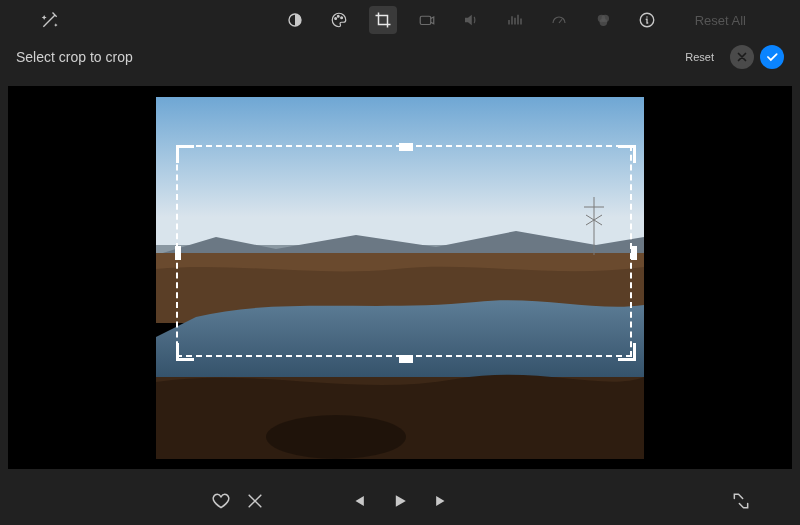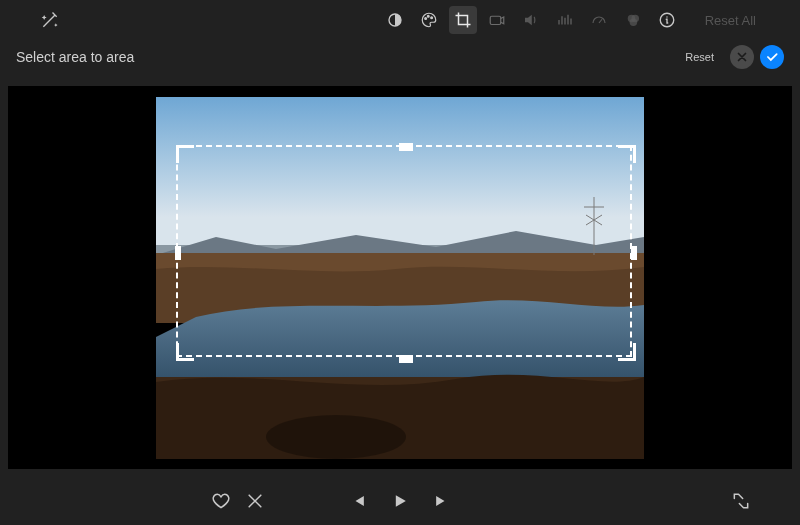--- a/index.html
+++ b/index.html
@@ -8,21 +8,21 @@
     background: #212121;
     font-family: -apple-system, "Helvetica Neue", Arial, sans-serif;
     color: #c8c8c8;
     overflow: hidden;
     position: relative;
   }
   
   .top-toolbar {
     display: flex; align-items: center;
     height: 40px; padding: 0 20px;
-    gap: 6px;
+    gap: 16px;
   }
   .top-toolbar .magic { width: 60px; }
   .top-toolbar .spacer { flex: 1; }
   .tool-icon {
     width: 28px; height: 28px;
     display: inline-flex; align-items: center; justify-content: center;
     border-radius: 4px;
     position: relative;
   }
   .tool-icon.selected { background: #3a3a3a; }
@@ -159,21 +159,21 @@
         <circle cx="12" cy="12" r="9"></circle>
         <path d="M12 8h.01M11 11h1v5h1" stroke-linecap="round"></path>
       </svg>
   </span>
 
   <span class="reset-all">Reset All</span>
   <span style="width:18px"></span>
 </div>
 
 <div class="crop-bar">
-  <span class="instructions">Select area to area</span>
+  <span class="instructions">Select crop to crop</span>
   <span class="spacer"></span>
   <span class="reset-text">Reset</span>
   <span class="round-btn cancel">
     <svg viewBox="0 0 24 24" stroke="#1b1b1b" stroke-width="3" stroke-linecap="round">
         <path d="M6 6l12 12M18 6L6 18"></path>
       </svg>
   </span>
   <span class="round-btn confirm">
     <svg viewBox="0 0 24 24" stroke="#fff" stroke-width="3" fill="none" stroke-linecap="round">
         <path d="M5 12l5 5L20 7"></path>

